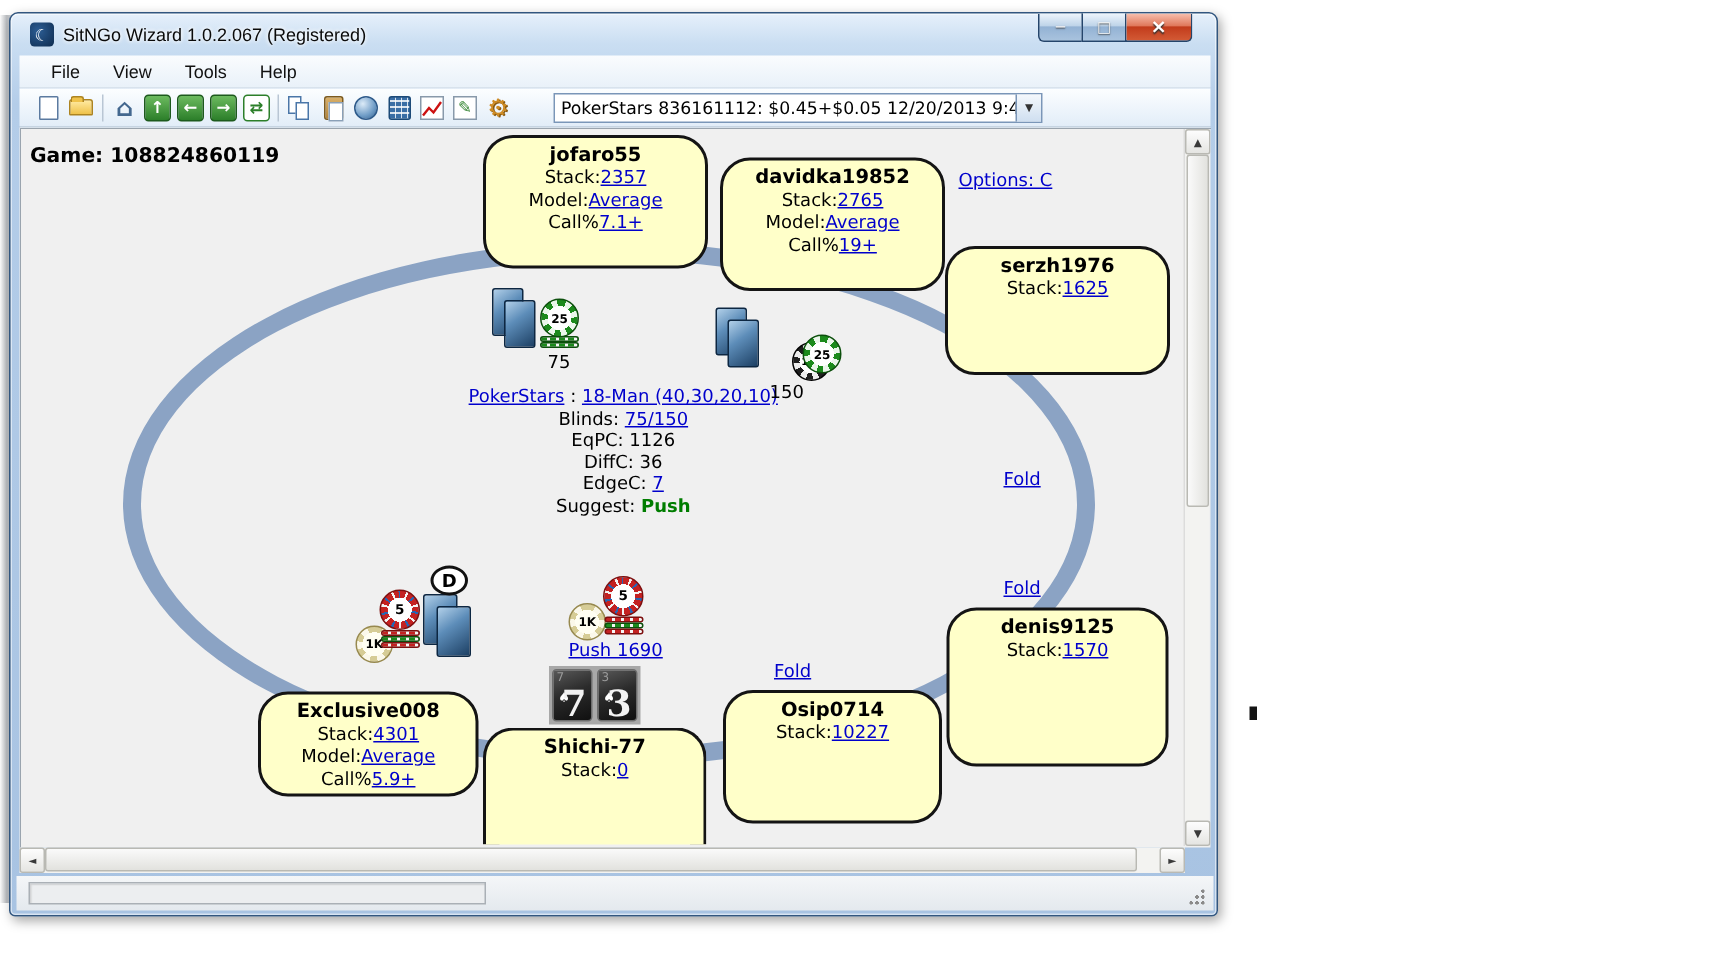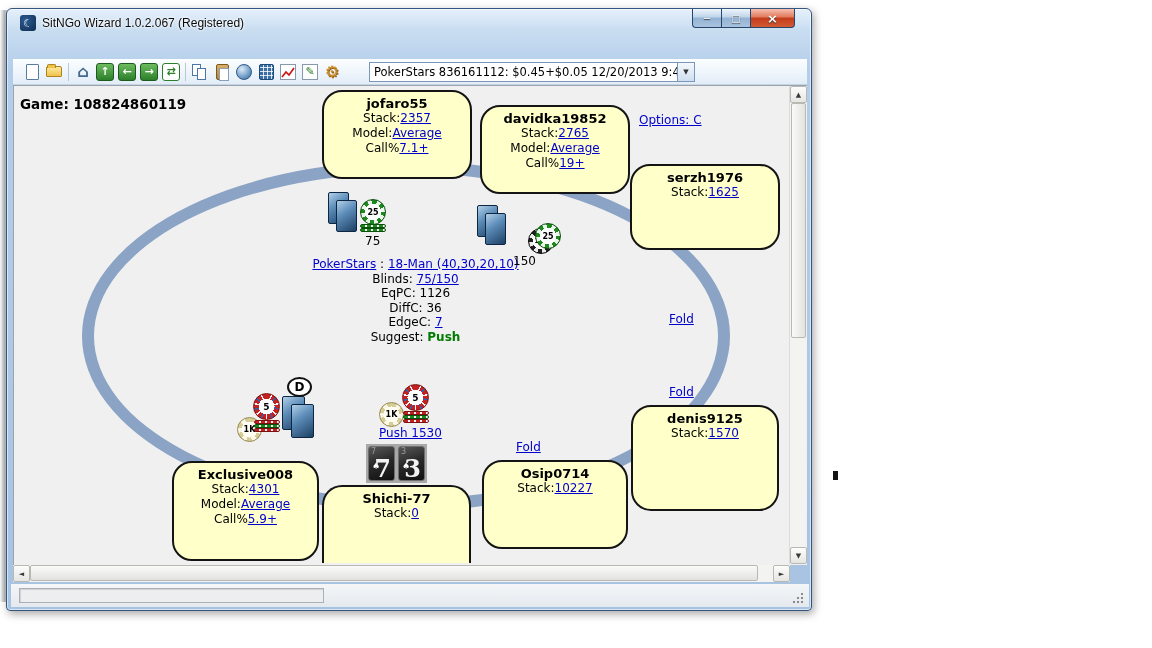--- a/index.html
+++ b/index.html
@@ -156,20 +156,26 @@
     <div class="titlebar">
       <span class="title-icon">☾</span>
       <span class="title-text">SitNGo Wizard 1.0.2.067 (Registered)</span>
       <div class="winbtns">
         <div class="winbtn min">─</div>
         <div class="winbtn max">□</div>
         <div class="winbtn close">×</div>
       </div>
     </div>
 
+    <div class="menubar">
+      <span class="menu-item">File</span>
+      <span class="menu-item">View</span>
+      <span class="menu-item">Tools</span>
+      <span class="menu-item">Help</span>
+    </div>
 
     <div class="toolbar">
       <div class="ti">
           <div class="ic-page"></div>
         </div>
       <div class="ti">
           <div class="ic-folder"></div>
         </div>
       <div class="tsep"></div>
       <div class="ti">
@@ -275,21 +281,21 @@
 
       <div class="chip chip-1k" style="left:366px; top:317px;">1K</div>
       <div class="chip chip-red" style="left:389px; top:299px;">5</div>
       <div class="band band-red" style="left:390px; top:326px;"></div>
       <div class="band band-green" style="left:390px; top:330px;"></div>
       <div class="band band-red" style="left:390px; top:334px;"></div>
 
       <a class="lnk flink" style="left:656px; top:227px;">Fold</a>
       <a class="lnk flink" style="left:656px; top:300px;">Fold</a>
       <a class="lnk flink" style="left:503px; top:355px;">Fold</a>
-      <a class="lnk flink" style="left:366px; top:341px;">Push 1530</a>
+      <a class="lnk flink" style="left:366px; top:341px;">Push 1690</a>
 
       <div class="hero-cards">
         <div class="hcard">
           <span class="corner">7</span>
           <span class="suit-s">♠</span>
           <span class="rank">7</span>
         </div>
         <div class="hcard">
           <span class="corner">3</span>
           <span class="suit-s">♠</span>
@@ -324,21 +330,21 @@
       <div class="pbox" style="left:469px; top:375px; width:146px; height:89px;">
         <div class="pname">Osip0714</div>
         <div><span>Stack:</span><a class="lnk">10227</a></div>
       </div>
 
       <div class="pbox" style="left:309px; top:400px; width:149px; height:78px; border-radius:20px 20px 0 0; border-bottom:none;">
         <div class="pname">Shichi-77</div>
         <div><span>Stack:</span><a class="lnk">0</a></div>
       </div>
 
-      <div class="pbox" style="left:159px; top:376px; width:147px; height:100px;">
+      <div class="pbox" style="left:159px; top:376px; width:147px; height:70px;">
         <div class="pname">Exclusive008</div>
         <div><span>Stack:</span><a class="lnk">4301</a></div>
         <div><span>Model:</span><a class="lnk">Average</a></div>
         <div><span>Call%</span><a class="lnk">5.9+</a></div>
       </div>
 
       <div class="vscroll">
         <div class="sbtn" style="top:0; left:0;">▲</div>
         <div class="vthumb"></div>
         <div class="sbtn" style="bottom:0; left:0;">▼</div>

